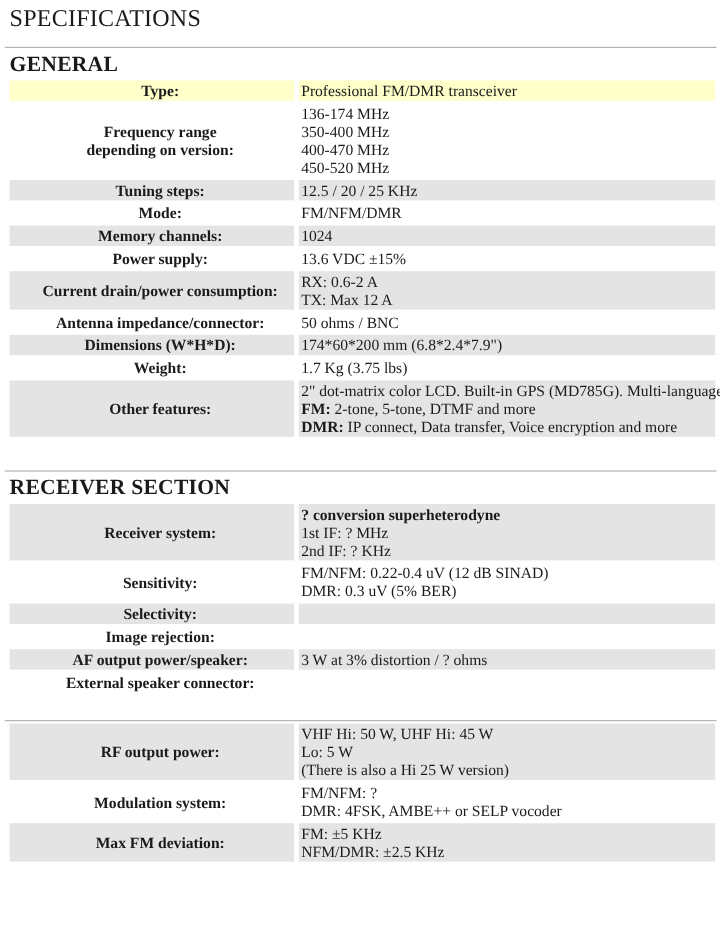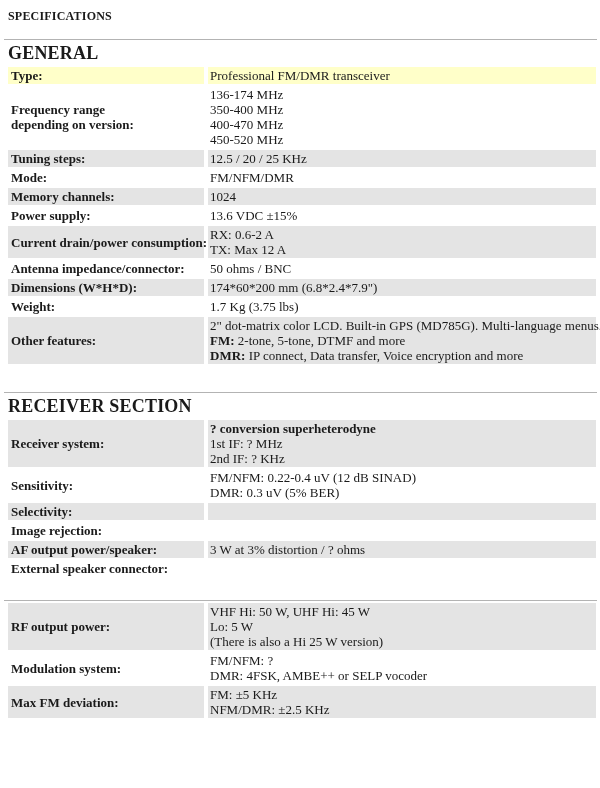--- a/index.html
+++ b/index.html
@@ -5,39 +5,39 @@
   * { box-sizing: border-box; }
   :root { --hl:#ffffc9; --row:#e4e4e4; --txt:#1a1a1a; --rule:#b3b3b3; }
   html,body { margin:0; padding:0; }
   body {
     width:600px; height:788px; overflow:hidden; background:#fff;
     color:var(--txt);
     font-family:"Liberation Serif","DejaVu Serif",serif;
   }
   .page { padding:7px 0 0 4px; }
   h1 {
-    font-size:12px; line-height:18px; font-weight:bold;
+    font-size:20px; line-height:18px; font-weight:normal;
     margin:0 0 0 4px; letter-spacing:0.2px;
   }
   section .rule { height:1px; background:var(--rule); width:593px; margin-top:14px; }
   section:nth-of-type(2) .rule { margin-top:26px; }
   section:nth-of-type(3) .rule { margin-top:21px; }
   h2 {
     font-size:18px; line-height:15px; font-weight:bold;
     margin:6px 0 4px 4px; letter-spacing:0.2px;
   }
   table {
     border-collapse:separate; border-spacing:4px 2px;
     width:596px; table-layout:fixed;
   }
   td {
     padding:1px 2px; vertical-align:middle;
     font-size:13px; line-height:15px;
   }
-  td.lbl { width:196px; font-weight:bold; padding-left:3px; }
+  td.lbl { width:237px; font-weight:bold; padding-left:16px;text-align:center; }
   td.lbl div { white-space:nowrap; }
   td.val .line { white-space:nowrap; }
   .bg-yellow { background:var(--hl); }
   .bg-grey { background:var(--row); }
 </style>
 </head>
 <body>
 
 <div class="page">
   <h1>SPECIFICATIONS</h1>

